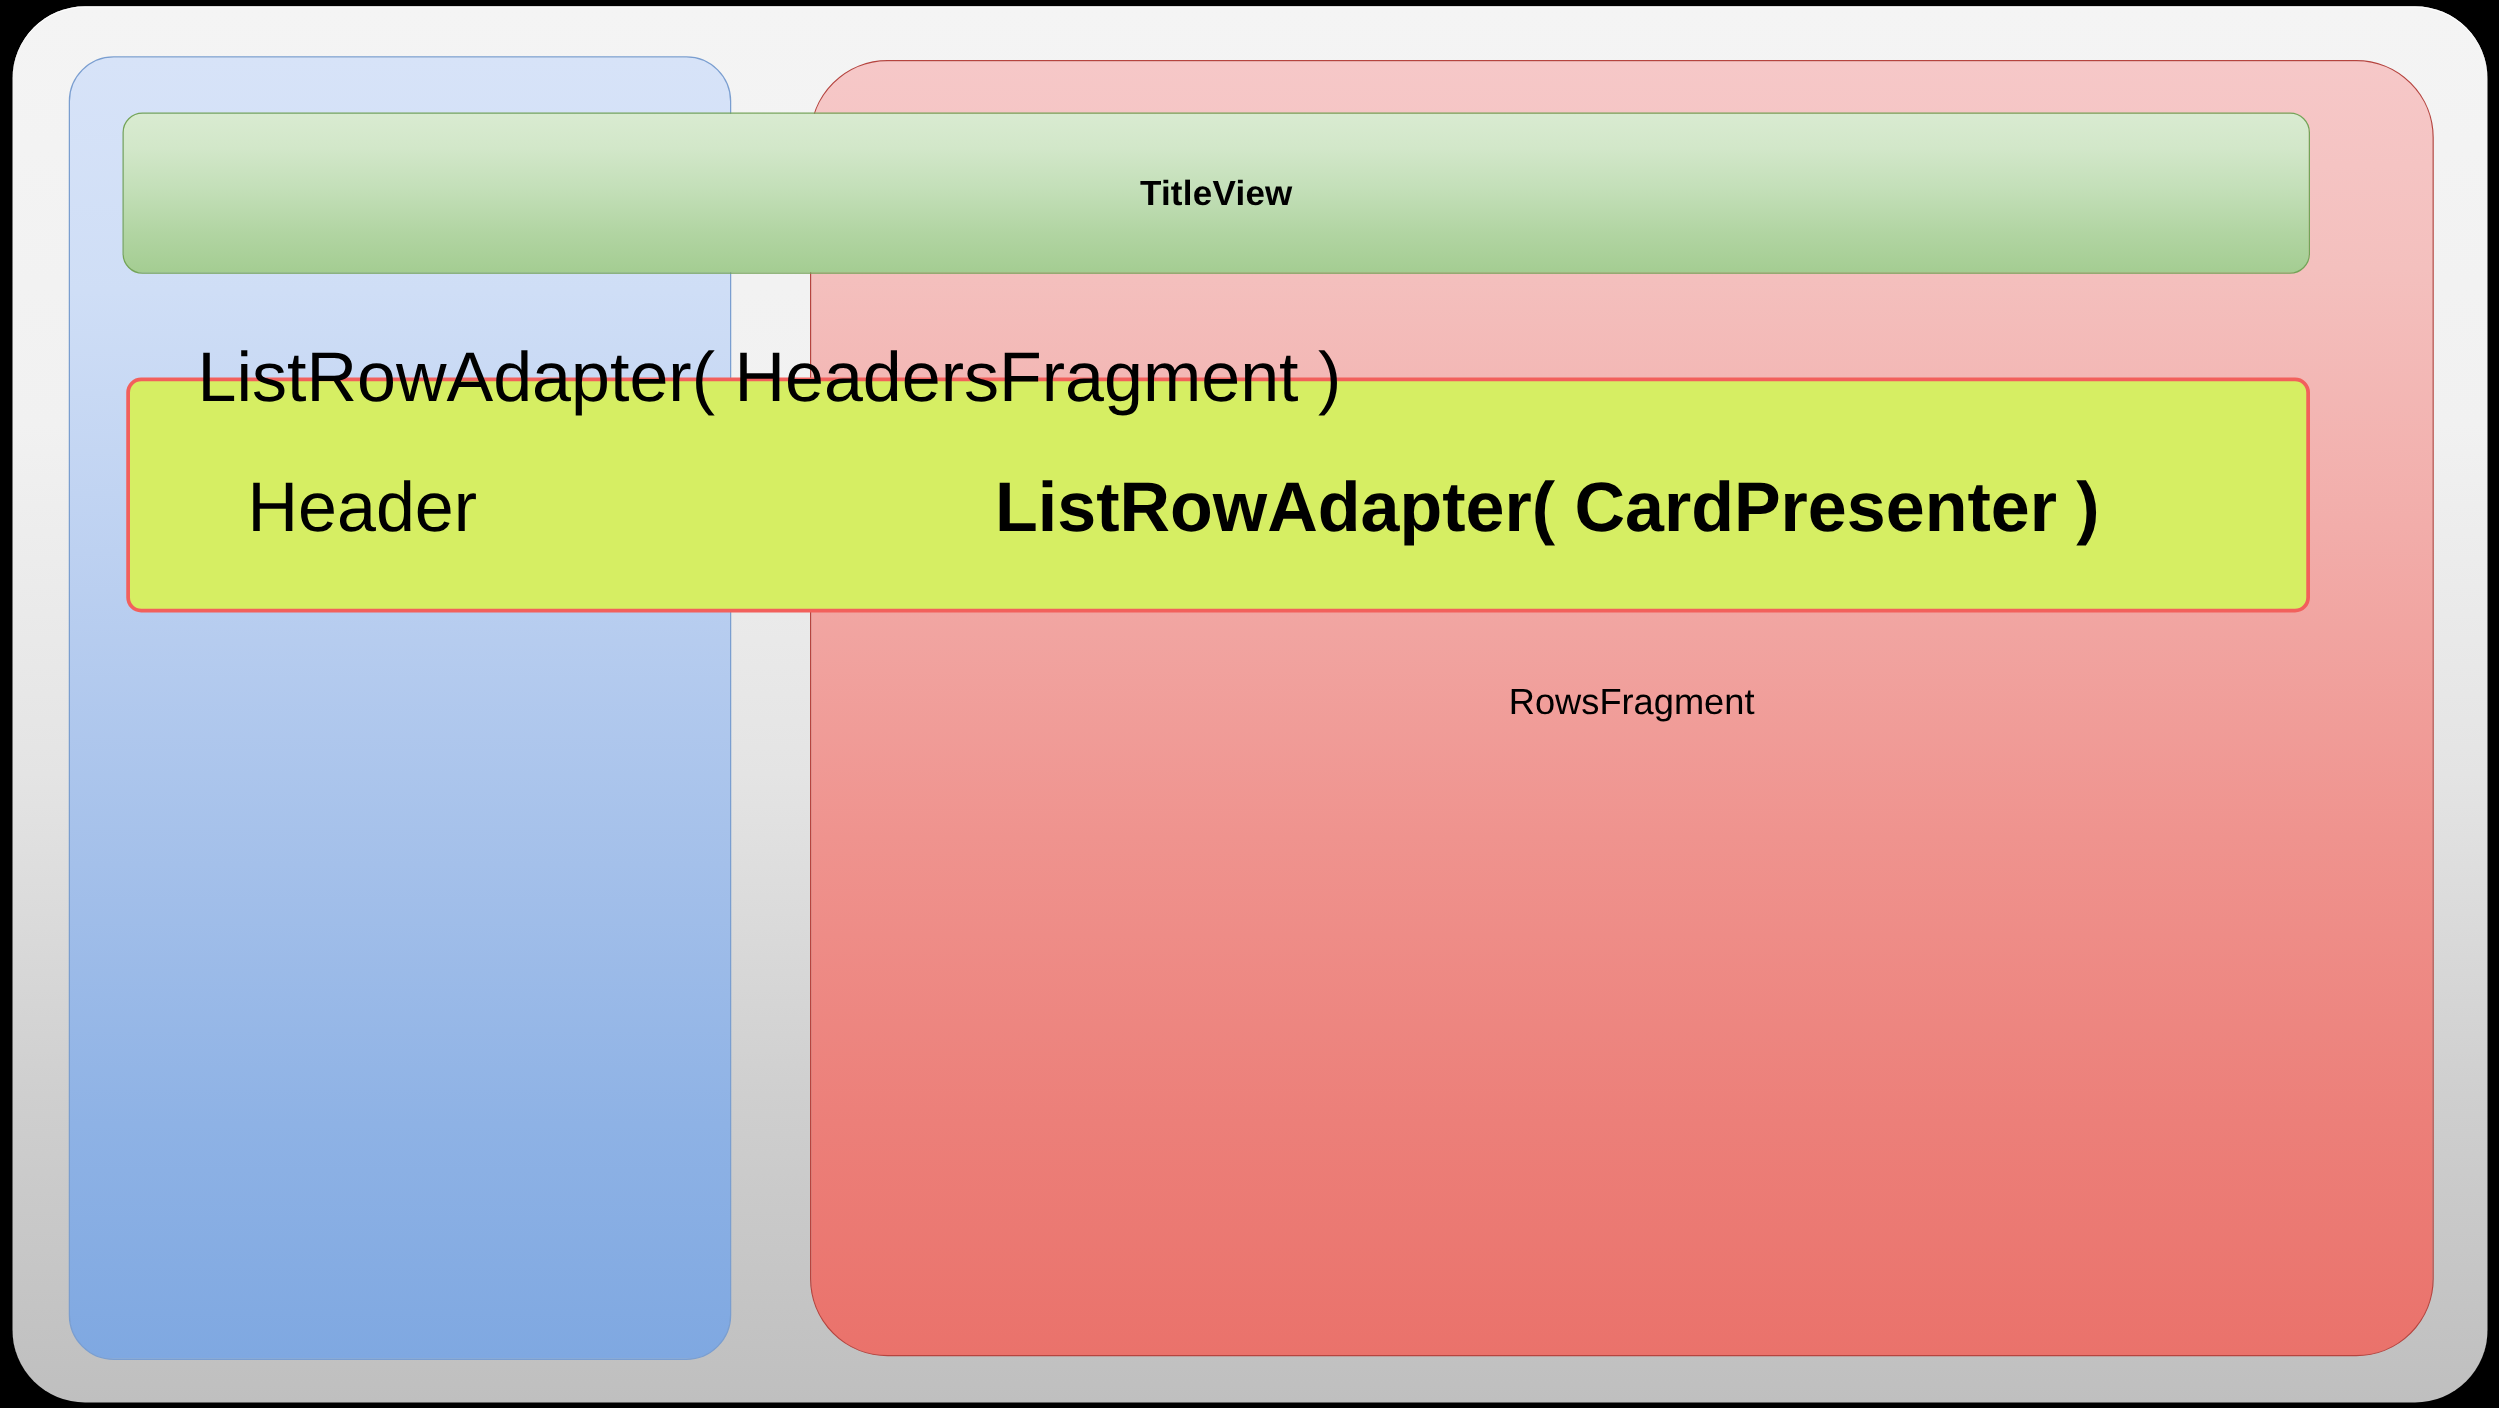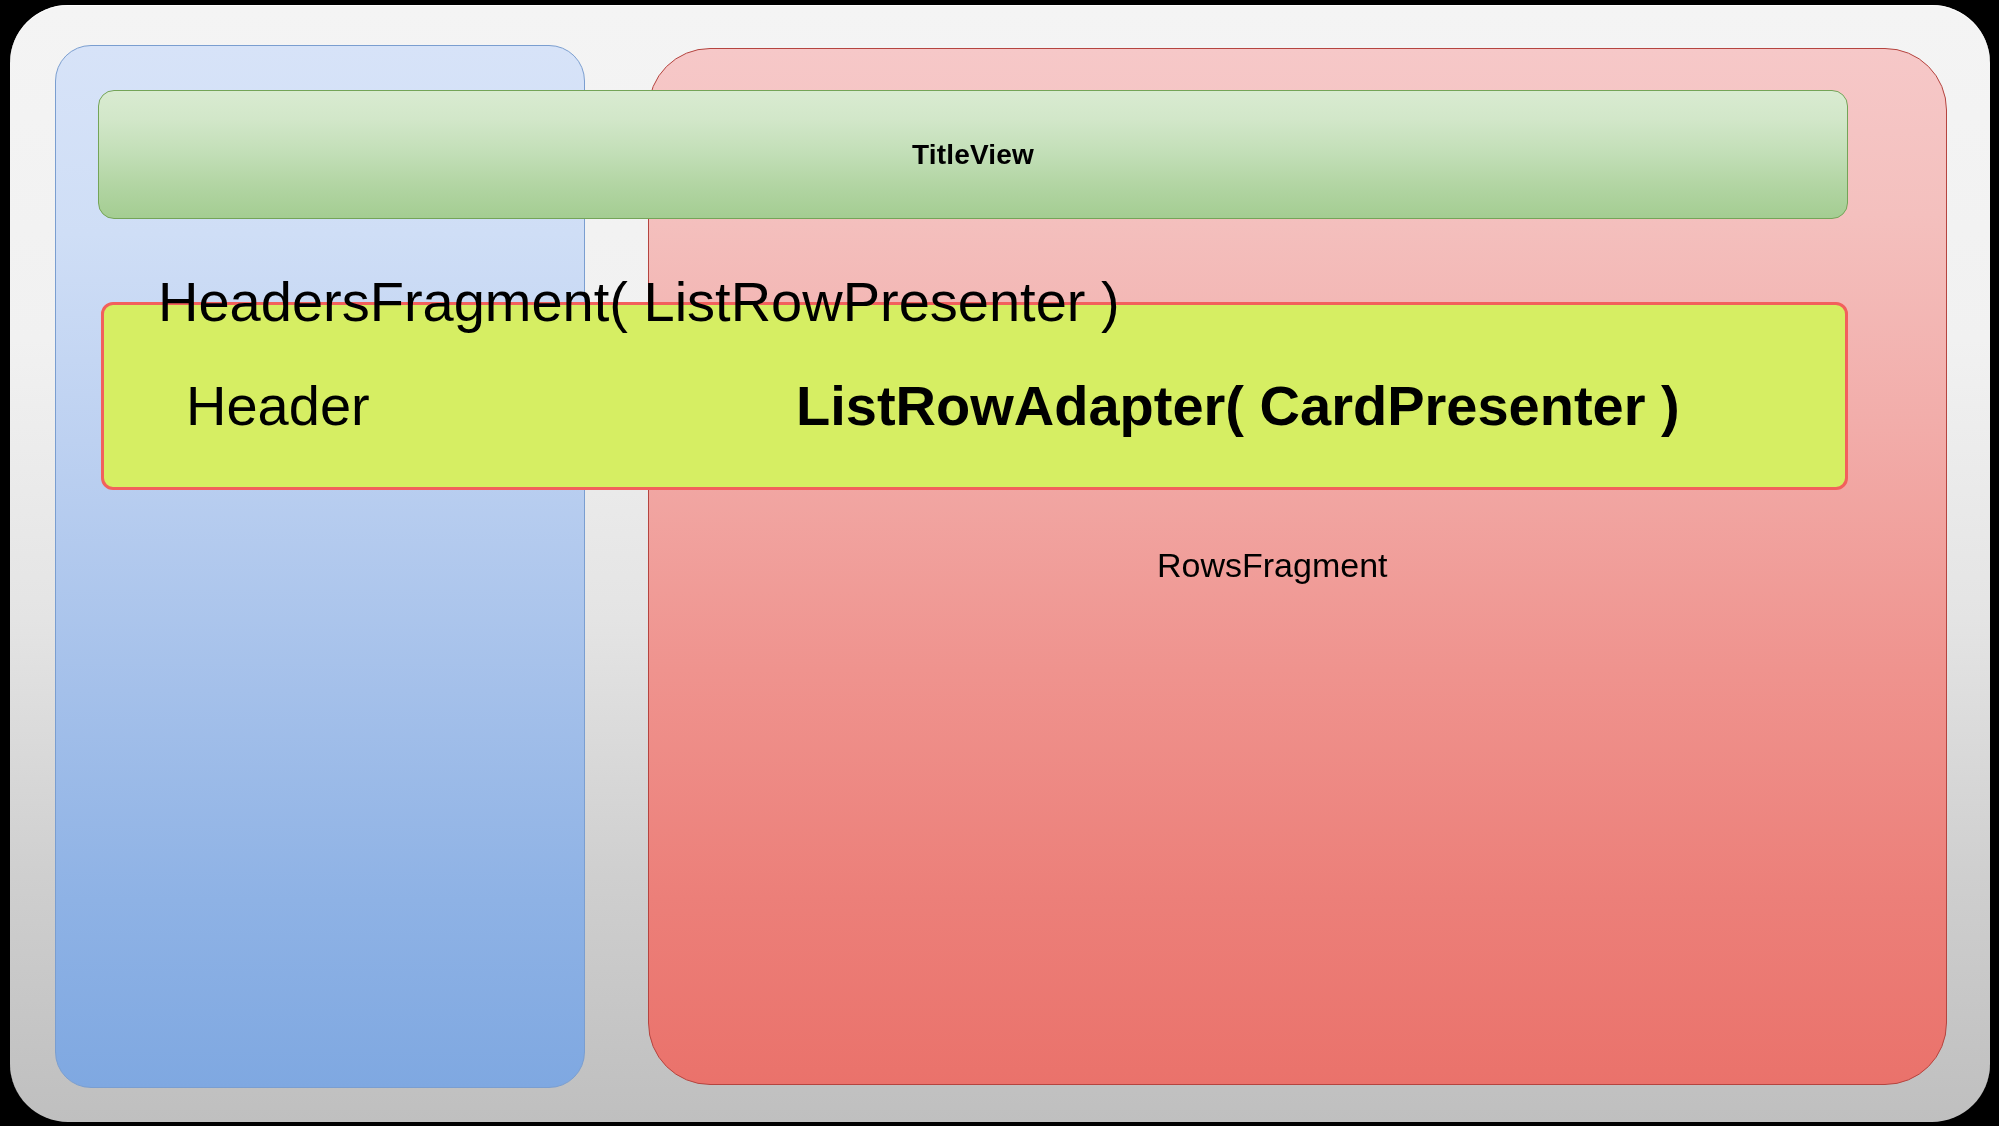--- a/index.html
+++ b/index.html
@@ -127,65 +127,65 @@
   }
 
   .label-listrow-presenter {
     left: 148px;
     top: 269px;
     font-size: 56px;
     font-weight: 400;
   }
 
   .label-header {
-    left: 176px;
+    left: 188px;
     top: 373px;
     font-size: 56px;
     font-weight: 400;
   }
 
   .label-card-presenter {
     left: 786px;
     top: 373px;
     font-size: 56px;
     font-weight: 700;
   }
 
   .label-headers-fragment {
     left: 140px;
     top: 543px;
     font-size: 34px;
     font-weight: 400;
   }
 
   .label-rows-fragment {
-    left: 1147px;
+    left: 1197px;
     top: 543px;
-    font-size: 34px;
+    font-size: 29px;
     font-weight: 400;
   }
 </style>
 </head>
 <body>
 
 <div id="stage">
 
   <div class="outer-container">
 
     <div class="headers-fragment"></div>
 
     <div class="rows-fragment"></div>
 
     <div class="title-view">
       <span class="title-view-label">TitleView</span>
     </div>
 
     <div class="adapter-box"></div>
 
-    <div class="label label-listrow-presenter">HeadersFragment( ListRowPresenter )</div>
+    <div class="label label-listrow-presenter">ListRowAdapter( HeadersFragment )</div>
 
     <div class="label label-header">Header</div>
 
     <div class="label label-card-presenter">ListRowAdapter( CardPresenter )</div>
 
 
     <div class="label label-rows-fragment">RowsFragment</div>
 
   </div>
 </div>

